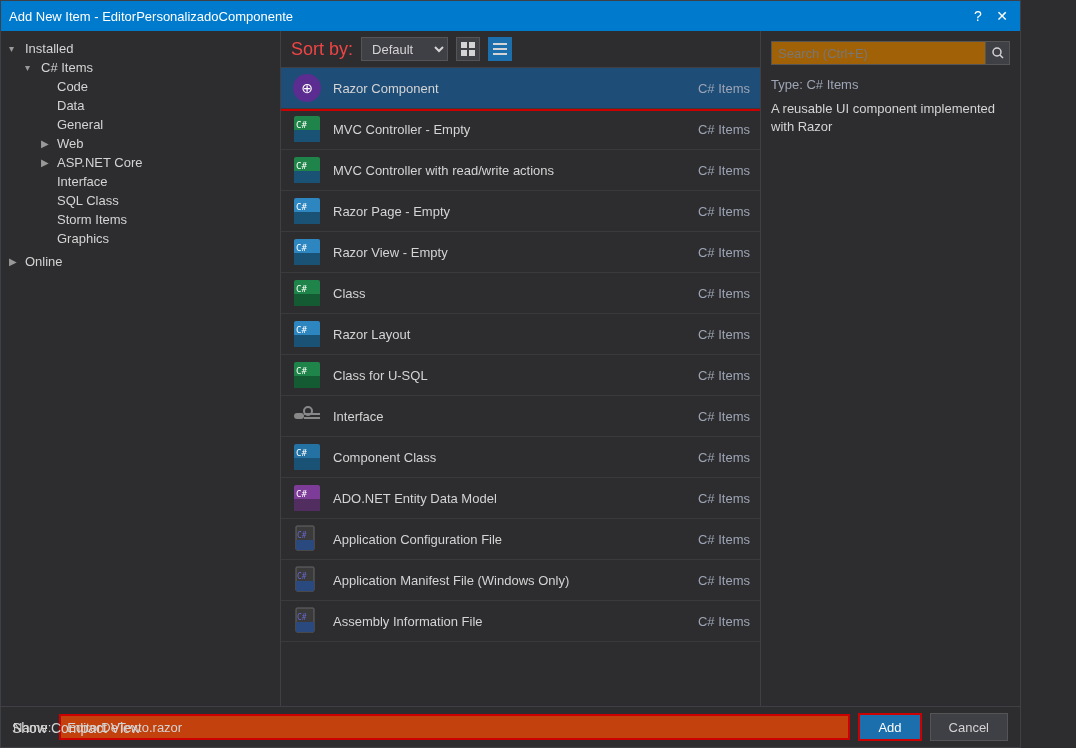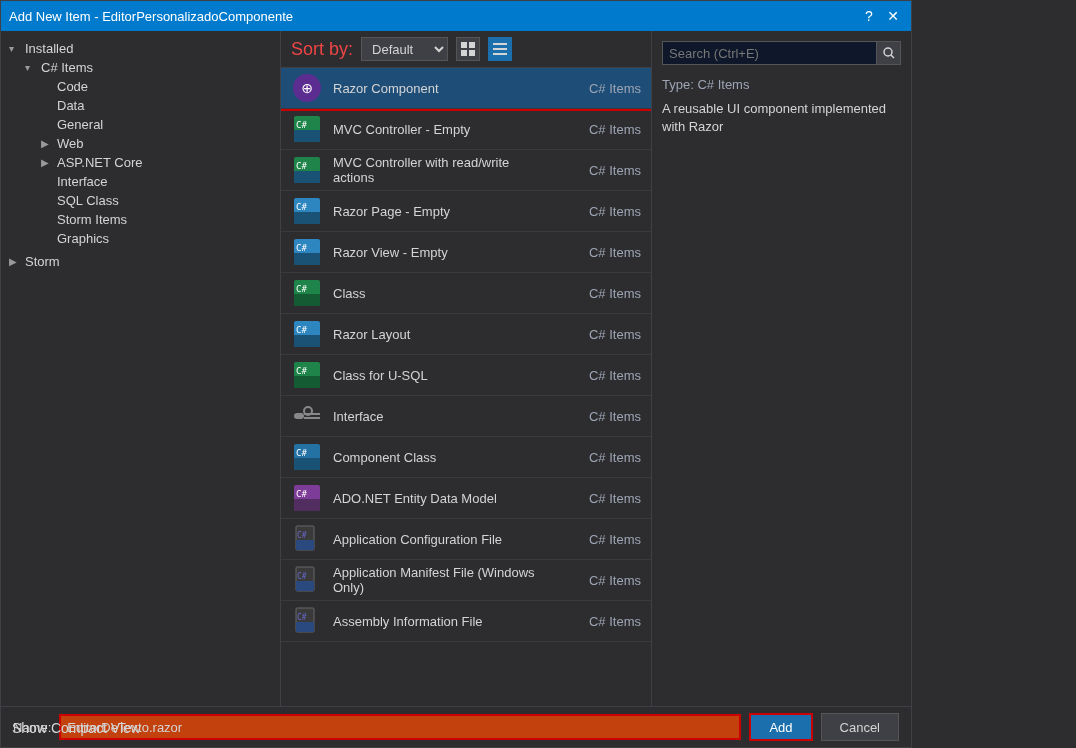--- a/index.html
+++ b/index.html
@@ -7,21 +7,21 @@
       font-family: 'Segoe UI', sans-serif;
       font-size: 13px;
       background: #2d2d30;
       color: #d4d4d4;
       width: 1076px;
       height: 748px;
       overflow: hidden;
     }
 
     .dialog {
-      width: 912px;
+      width: 1021px;
       height: 748px;
       display: flex;
       flex-direction: column;
       background: #2d2d30;
       border: 1px solid #3f3f46;
     }
 
     
     .title-bar {
       background: #007acc;
@@ -194,21 +194,21 @@
       flex-shrink: 0;
     }
 
     .search-box {
       display: flex;
       align-items: center;
       margin-bottom: 12px;
     }
     .search-input {
       flex: 1;
-      background: #0f172a;
+      background: #a16207;
       border: 1px solid #555;
       color: #d4d4d4;
       padding: 3px 6px;
       font-size: 13px;
       height: 24px;
     }
     .search-input::placeholder { color: #777; }
     .search-icon-btn {
       background: #3f3f46;
       border: 1px solid #555;
@@ -347,21 +347,21 @@
         <span class="tree-arrow"></span>
         <span class="tree-label">Storm Items</span>
       </div>
       <div class="tree-node tree-node-l3">
         <span class="tree-arrow"></span>
         <span class="tree-label">Graphics</span>
       </div>
 
       <div class="tree-node tree-node-l1" style="margin-top:4px;">
         <span class="tree-arrow">▶</span>
-        <span class="tree-label">Storm</span>
+        <span class="tree-label">Online</span>
       </div>
     </div>
 
     <div class="center-panel">
 
       <div class="toolbar">
         <span class="toolbar-label">Sort by:</span>
         <select class="sort-select">
           <option>Default</option>
           <option>Name</option>

